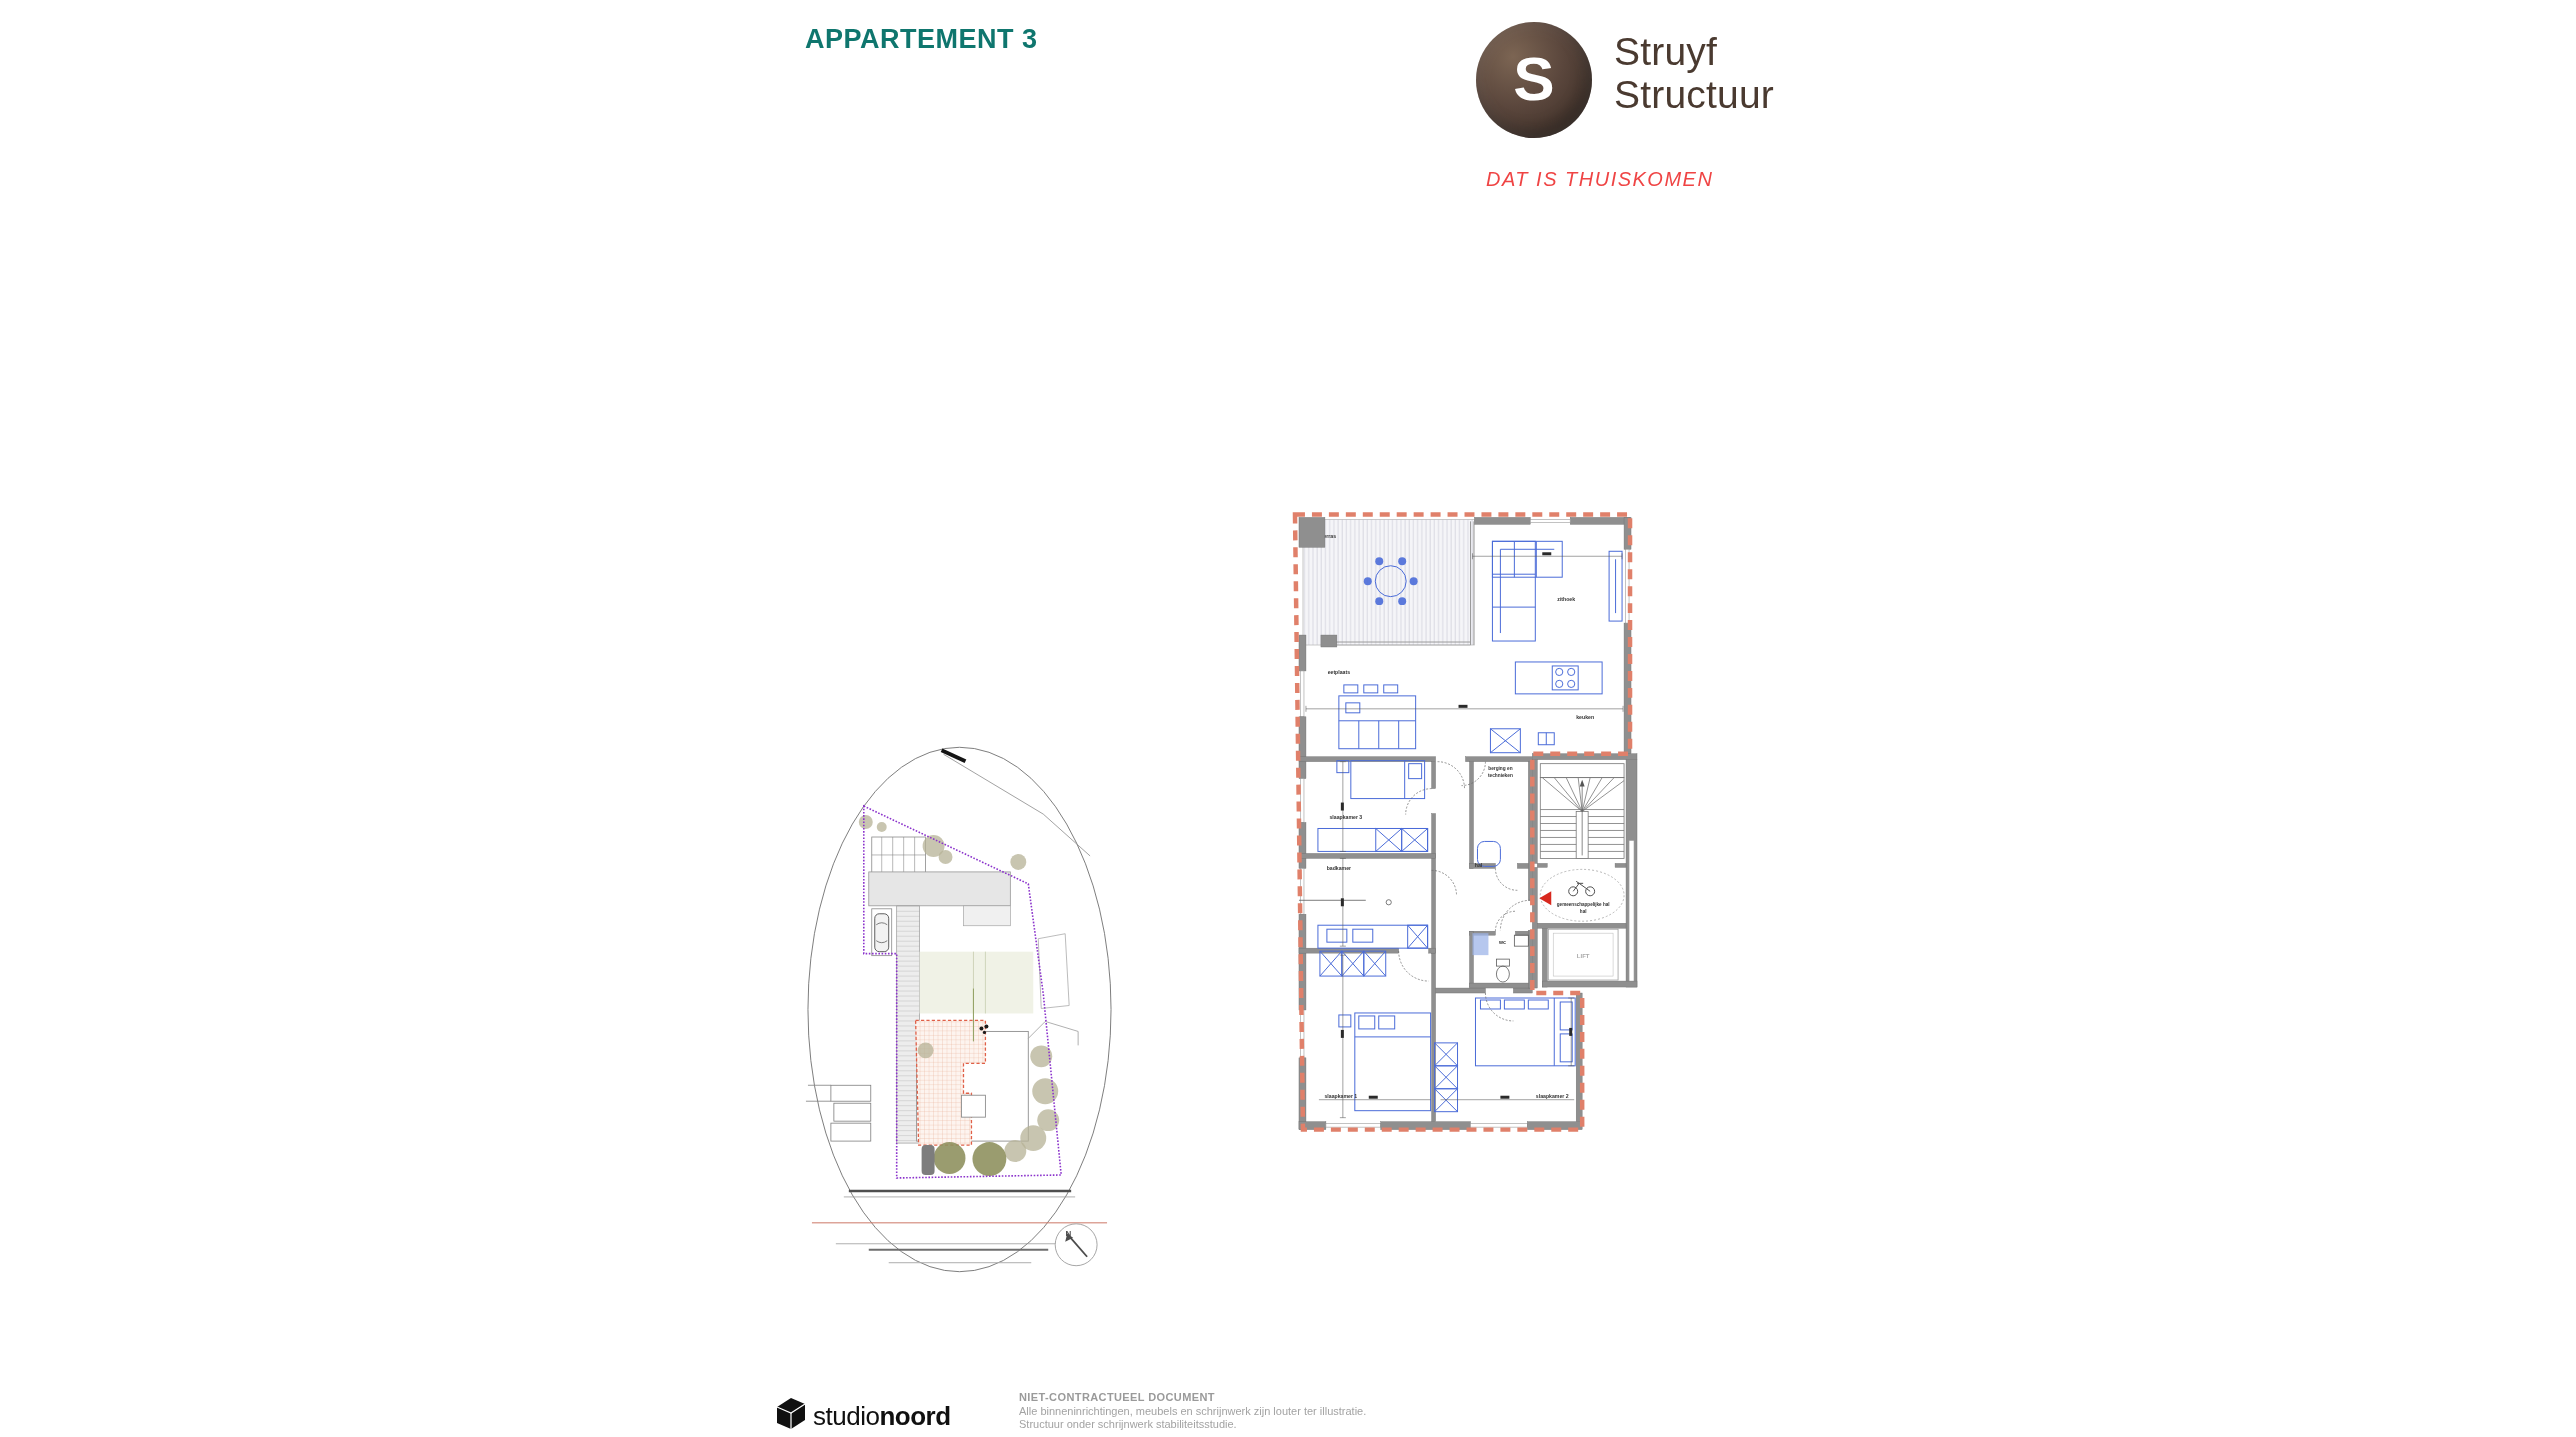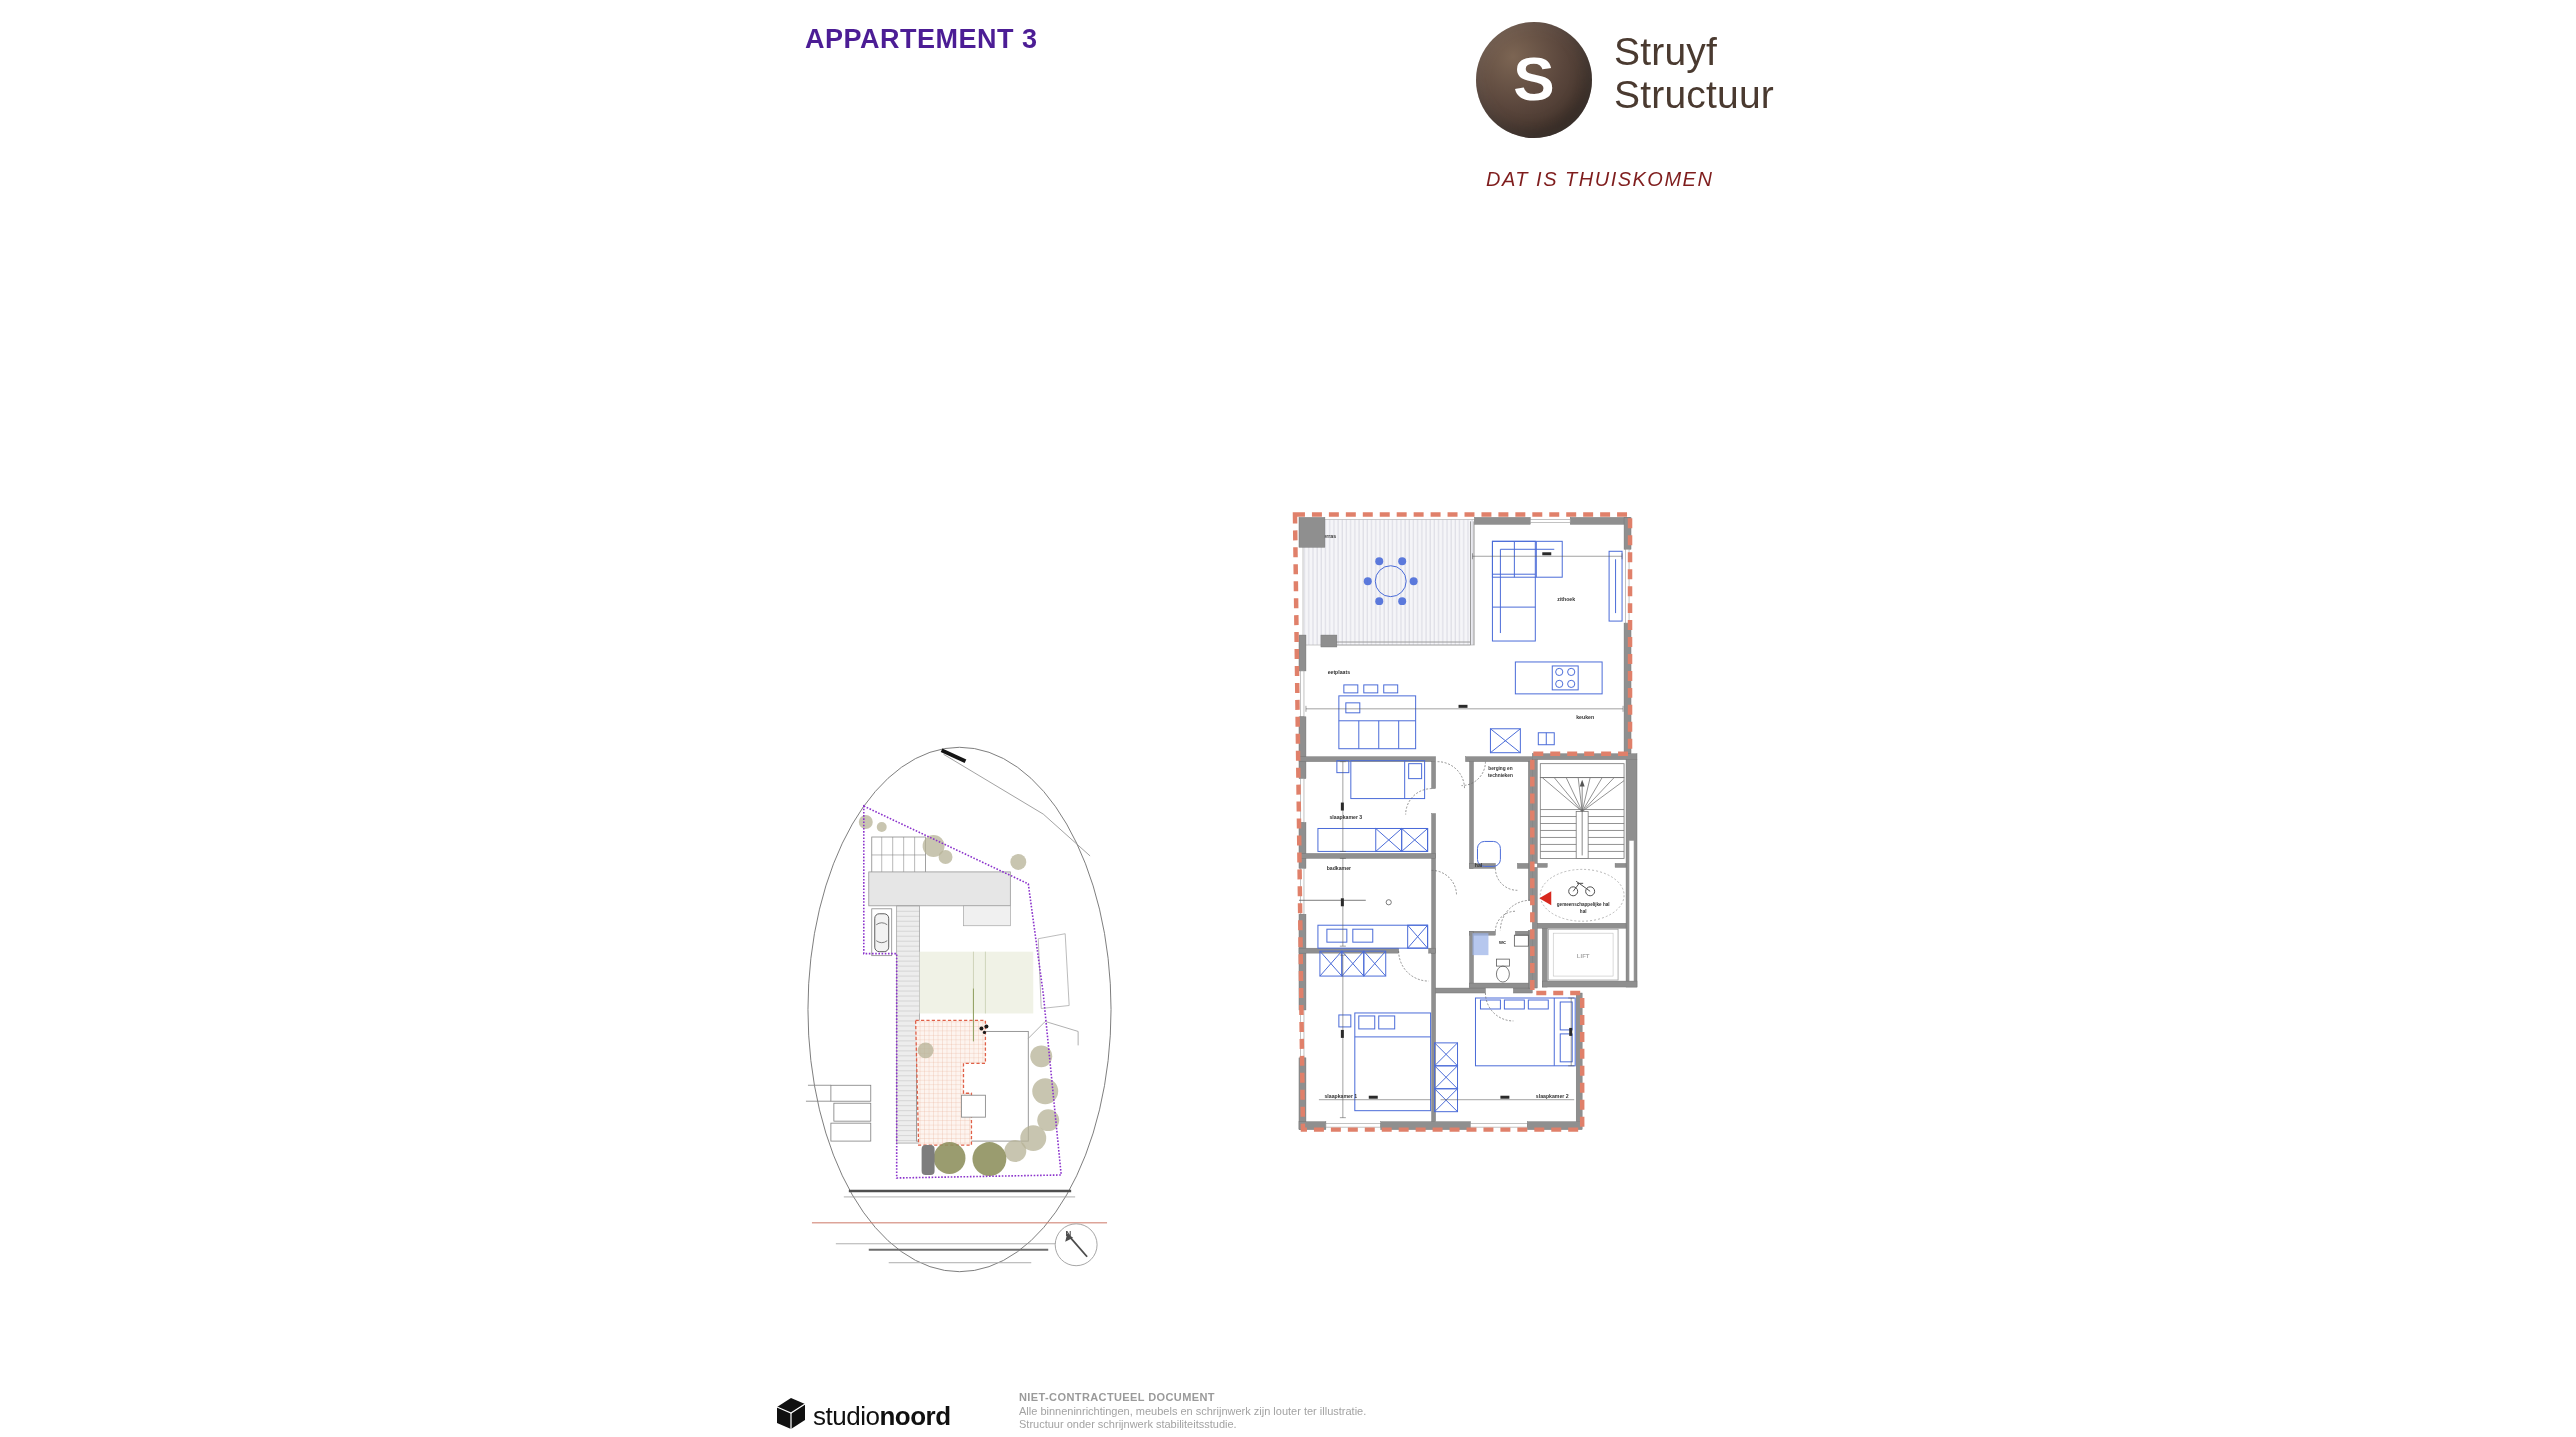--- a/index.html
+++ b/index.html
@@ -4,37 +4,37 @@
 <style>
   html,body{margin:0;padding:0;}
   body{
     width:2576px;height:1438px;background:#ffffff;position:relative;
     font-family:"Liberation Sans", sans-serif;overflow:hidden;
     --boundary:#e0806a; --walls:#8f8f8f; --furniture:#4a6bd8;
     --site-boundary:#8b33cc; --brand-brown:#4a3a30; --accent-red:#d8281e;
   }
   
   .apt-header{position:absolute;left:805px;top:24px;width:419px;}
-  .apt-title{font-size:27px;font-weight:bold;color:#4c1d95;letter-spacing:0.5px;}
+  .apt-title{font-size:27px;font-weight:bold;color:#0f766e;letter-spacing:0.5px;}
   .apt-details{margin-top:32px;font-size:11.5px;line-height:15.5px;color:#9a9a9a;}
   .apt-details b{color:#6f6f6f;}
   
   .brand{position:absolute;left:1476px;top:22px;width:419px;}
   .brand-row{display:flex;align-items:flex-start;}
   .brand-circle{
     width:116px;height:116px;border-radius:50%;
     background:radial-gradient(circle at 32% 30%, #7c6553 0%, #5a463c 45%, #41322a 80%, #362822 100%);
     box-shadow:inset 0 0 18px rgba(255,255,255,.12), inset -6px -8px 14px rgba(0,0,0,.35);
     display:flex;align-items:center;justify-content:center;flex:0 0 auto;
   }
   .brand-s{color:#ffffff;font-size:62px;font-weight:bold;transform:translateY(-2px);}
   .brand-name{margin-left:22px;margin-top:8px;font-size:39px;line-height:43px;
     font-weight:500;color:var(--brand-brown);letter-spacing:0.2px;}
   .brand-tagline{margin-top:30px;margin-left:10px;font-size:20px;font-style:italic;
-    color:#7f1d1d;letter-spacing:1.5px;}
+    color:#ef4444;letter-spacing:1.5px;}
   
   .studio{position:absolute;left:774px;top:1394px;display:flex;align-items:flex-end;}
   .studio-text{font-size:26px;color:#101010;margin-left:5px;letter-spacing:-0.5px;}
   .studio-text .w2{font-weight:bold;}
   .disclaimer{position:absolute;left:1019px;top:1391px;width:499px;text-align:left;
     color:#a3a3a3;font-size:11px;line-height:13.5px;}
   .disclaimer .t{font-weight:bold;color:#9a9a9a;letter-spacing:0.4px;}
   
   .floorplan{position:absolute;left:1291px;top:511px;}
   .siteplan{position:absolute;left:794px;top:734px;}

